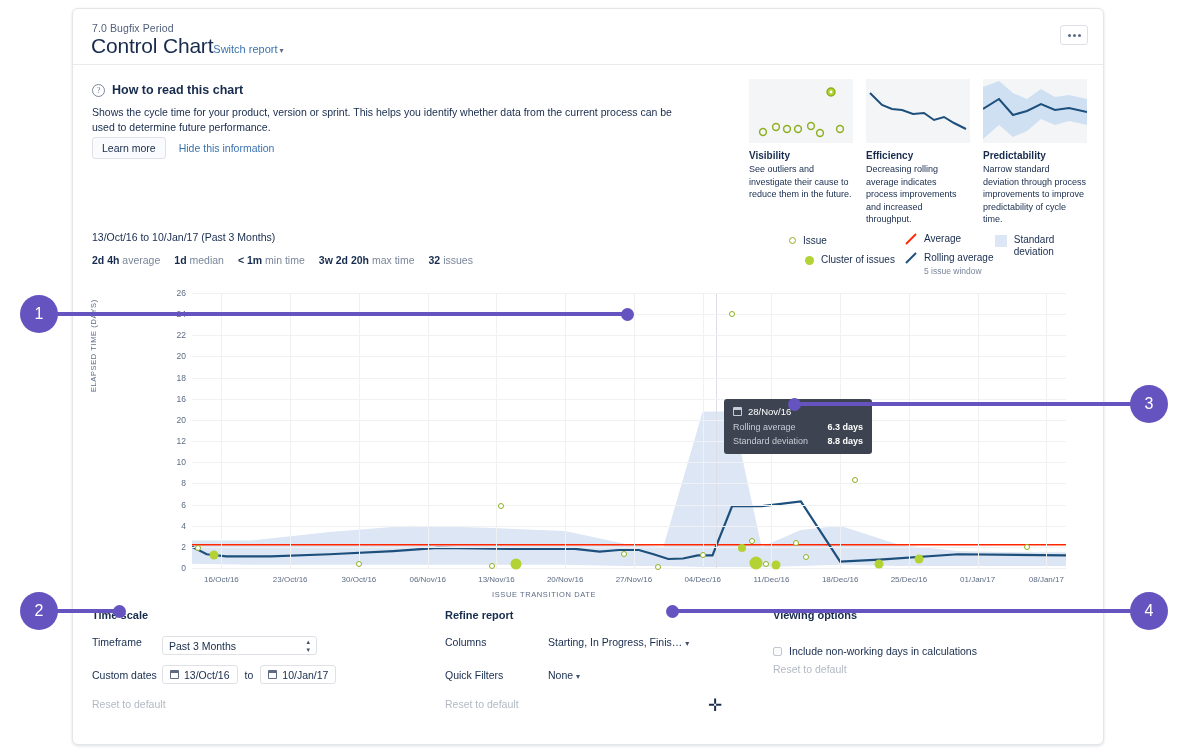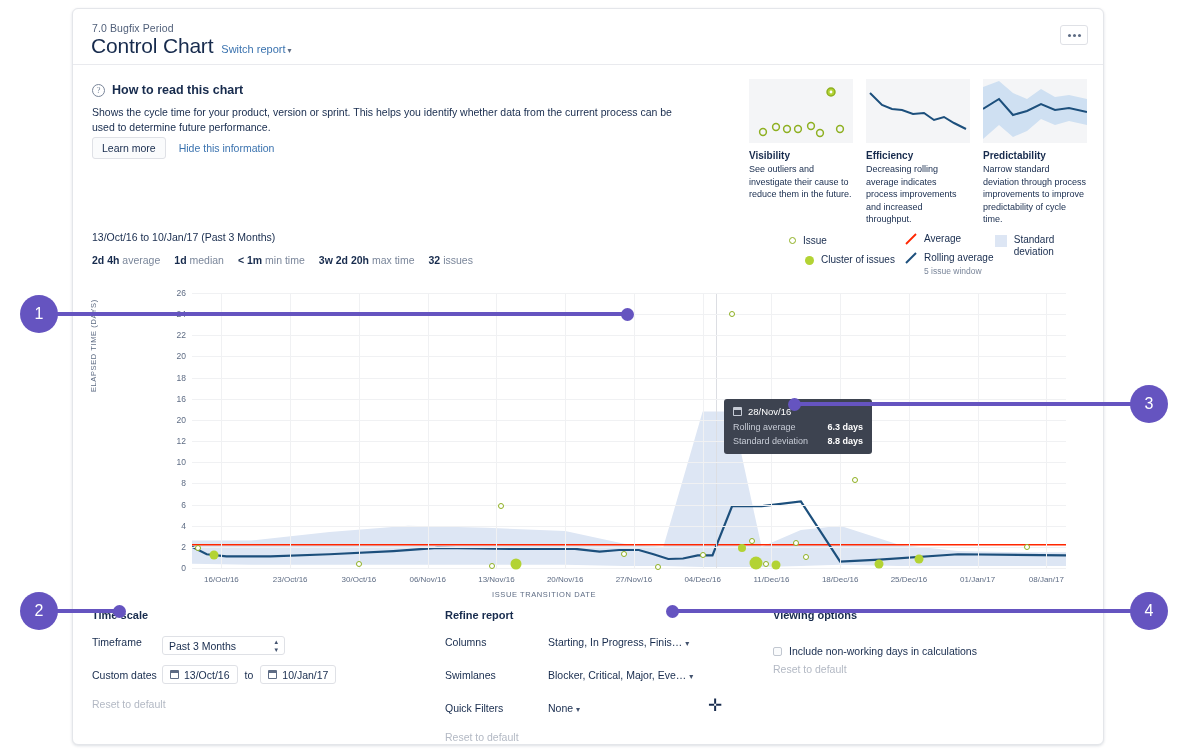--- a/index.html
+++ b/index.html
@@ -15,21 +15,21 @@
   
   #card {
     position:absolute; left:72px; top:8px; width:1032px; height:737px;
     background:#fff; border:1px solid #e4e6ea; border-radius:6px;
     box-shadow:0 1px 3px rgba(9,30,66,.14);
     overflow:hidden;
   }
   
   #header { position:absolute; left:0; top:0; width:100%; height:56px; border-bottom:1px solid #e9eaee; }
   #breadcrumb { position:absolute; left:19px; top:13px; font-size:10.5px; color:#505f79; letter-spacing:.1px;}
-  #title-row { position:absolute; left:18px; top:25px; display:flex; align-items:baseline; gap:8px;justify-content:flex-end; }
+  #title-row { position:absolute; left:18px; top:25px; display:flex; align-items:baseline; gap:0;justify-content:flex-end; }
   #page-title { font-size:21px; font-weight:400; color:#172b4d; letter-spacing:-.2px; }
   #switch-report { font-size:11px; color:#3b73af; cursor:pointer; }
   #switch-report .caret { font-size:8px; color:#5e6c84; margin-left:2px; }
   #more-btn {
     position:absolute; right:15px; top:16px; width:28px; height:20px;
     border:1px solid #dfe1e6; border-radius:3px; background:#fff;
     display:flex; align-items:center; justify-content:center; gap:2px; cursor:pointer;
   }
   #more-btn i { width:3px; height:3px; border-radius:50%; background:#5e6c84; display:block; }
 
@@ -96,21 +96,21 @@
   .cal-ic { width:9px;height:9px;border:1px solid #c7ccd6; border-top-width:3px; border-radius:1px; display:block; }
   #cursor-move { position:absolute; left:616px; top:410px; font-size:17px; color:#172b4d; line-height:1;}
 
   
   .col-title { font-size:11px; font-weight:bold; color:#172b4d; }
   #controls { position:absolute; left:0; top:600px; width:100%; }
   .ctl-col { position:absolute; top:0; }
   .row { display:flex; align-items:center; height:25px; margin-top:8px; font-size:10.5px; color:#172b4d;}
   .lbl { width:70px; color:#172b4d; font-size:10.5px;}
   .select {
-    border:1px solid #dfe1e6; border-radius:3px; background:#fff; height:19px; width:123px;
+    border:1px solid #dfe1e6; border-radius:3px; background:#fff; height:19px; width:155px;
     display:flex; align-items:center; padding:0 6px; font-size:10.5px; position:relative; cursor:pointer;margin-top:8px;
   }
   .select .spin { position:absolute; right:6px; font-size:7px; color:#42526e; line-height:8px; text-align:center;}
   .datebox { border:1px solid #dfe1e6; border-radius:3px; height:19px; display:flex; align-items:center; gap:5px;
     padding:0 7px; font-size:10.5px; cursor:pointer; background:#fff;}
   .reset { font-size:10.5px; color:#b3b9c4; margin-top:11px; cursor:pointer;}
   .dd { font-size:10.5px; color:#172b4d; cursor:pointer; }
   .dd .caret { color:#42526e; font-size:8px; margin-left:3px;}
   .cb { width:9px;height:9px;border:1px solid #c1c7d0; border-radius:2px; background:#fafbfc; display:inline-block; margin-right:7px;}
 
@@ -362,24 +362,20 @@
       <div class="reset">Reset to default</div>
     </div>
 
     <div class="ctl-col" style="left:372px; width:330px;">
       <div class="col-title">Refine report</div>
       <div class="row">
         <span class="lbl" style="width:103px">Columns</span>
         <span class="dd"><span>Starting, In Progress, Finis…</span><span class="caret">▾</span></span>
       </div>
       <div class="row">
-        <span class="lbl" style="width:103px">Swimlanes</span>
-        <span class="dd"><span>Blocker, Critical, Major, Eve…</span><span class="caret">▾</span></span>
-      </div>
-      <div class="row">
         <span class="lbl" style="width:103px">Quick Filters</span>
         <span class="dd"><span>None</span><span class="caret">▾</span></span>
       </div>
       <div class="reset">Reset to default</div>
     </div>
 
     <div class="ctl-col" style="left:700px; width:320px;">
       <div class="col-title">Viewing options</div>
       <div style="margin-top:24px; font-size:10.5px; display:flex; align-items:center;">
         <span class="cb"></span>

